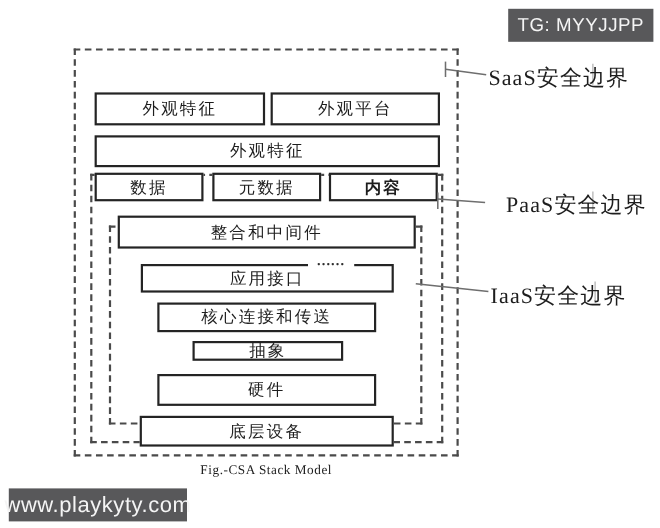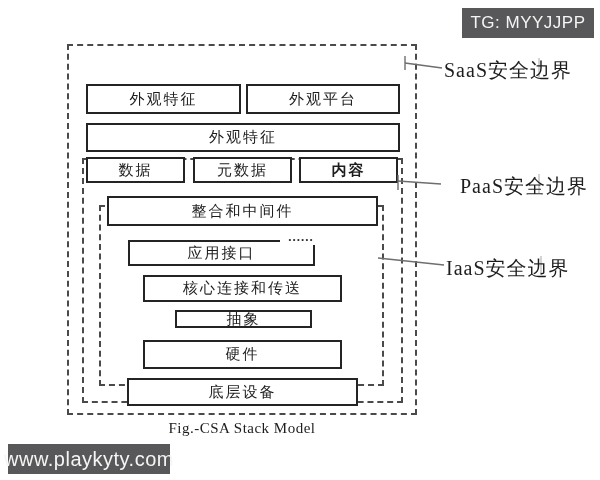--- a/index.html
+++ b/index.html
@@ -53,21 +53,21 @@
     white-space:nowrap;
     margin-top:26px;
   }
   .b-presentation-modality{left:86px;top:58px;width:155px;height:30px;}
   .b-presentation-platform{left:246px;top:58px;width:154px;height:30px;}
   .b-application{left:86px;top:97px;width:314px;height:29px;}
   .b-data{left:86px;top:131px;width:99px;height:26px;}
   .b-metadata{left:193px;top:131px;width:99px;height:26px;}
   .b-content{left:299px;top:131px;width:99px;height:26px;font-weight:bold;}
   .b-integration{left:107px;top:170px;width:271px;height:30px;}
-  .b-api{left:128px;top:214px;width:187px;height:26px;}
+  .b-api{left:128px;top:214px;width:230px;height:26px;}
   .b-core-connectivity{left:143px;top:249px;width:199px;height:27px;}
   .b-abstraction{left:175px;top:284px;width:137px;height:18px;}
   .b-hardware{left:143px;top:314px;width:199px;height:29px;}
   .b-facilities{left:127px;top:352px;width:231px;height:28px;}
 
   
   .dots-artifact{
     position:absolute;
     left:280px;top:232px;width:42px;height:13px;
     background:#fff;
@@ -90,21 +90,21 @@
   .l-iaas{left:446px;top:255px;}
 
   .svg-overlay{position:absolute;left:0;top:0;width:600px;height:480px;pointer-events:none;}
   .svg-overlay line{stroke:var(--leader);stroke-width:1.4;}
   .svg-overlay line.faint{stroke:#a8a8a8;stroke-width:1;}
 
   .caption{
     position:absolute;
     left:67px;top:420px;width:350px;
     text-align:center;
-    font-size:15px;
+    font-size:12px;
     letter-spacing:0.5px;
   }
 </style>
 </head>
 <body>
 
 <div class="stage">
 
   <div class="badge tg-badge">
     <span>TG: MYYJJPP</span>

